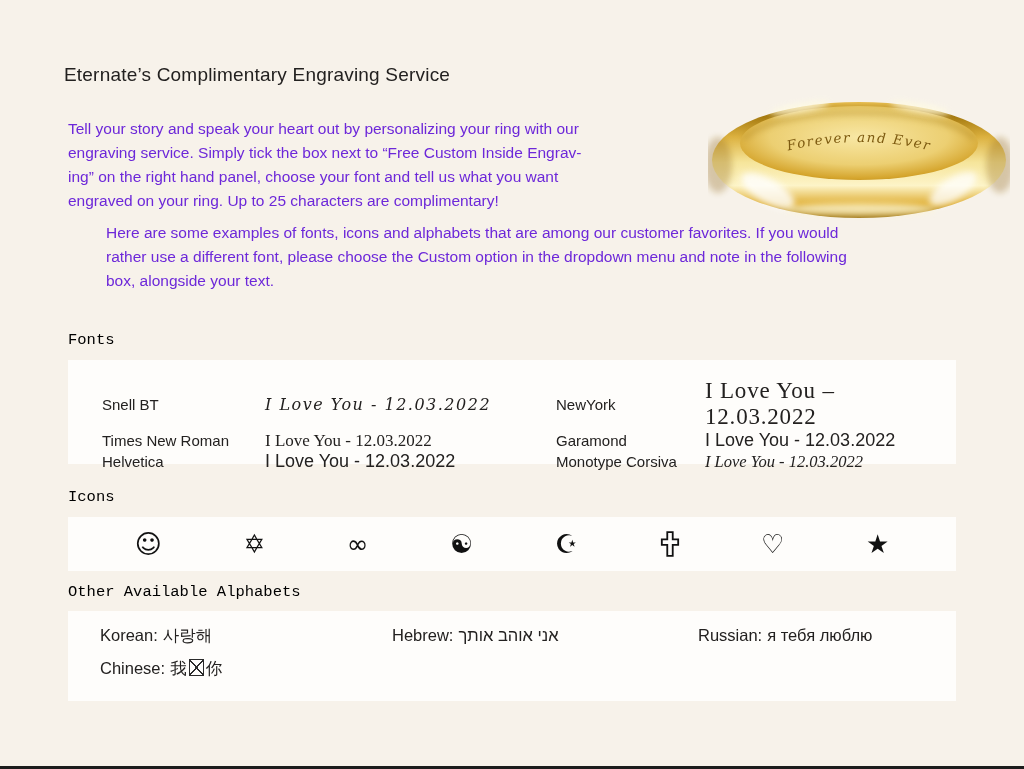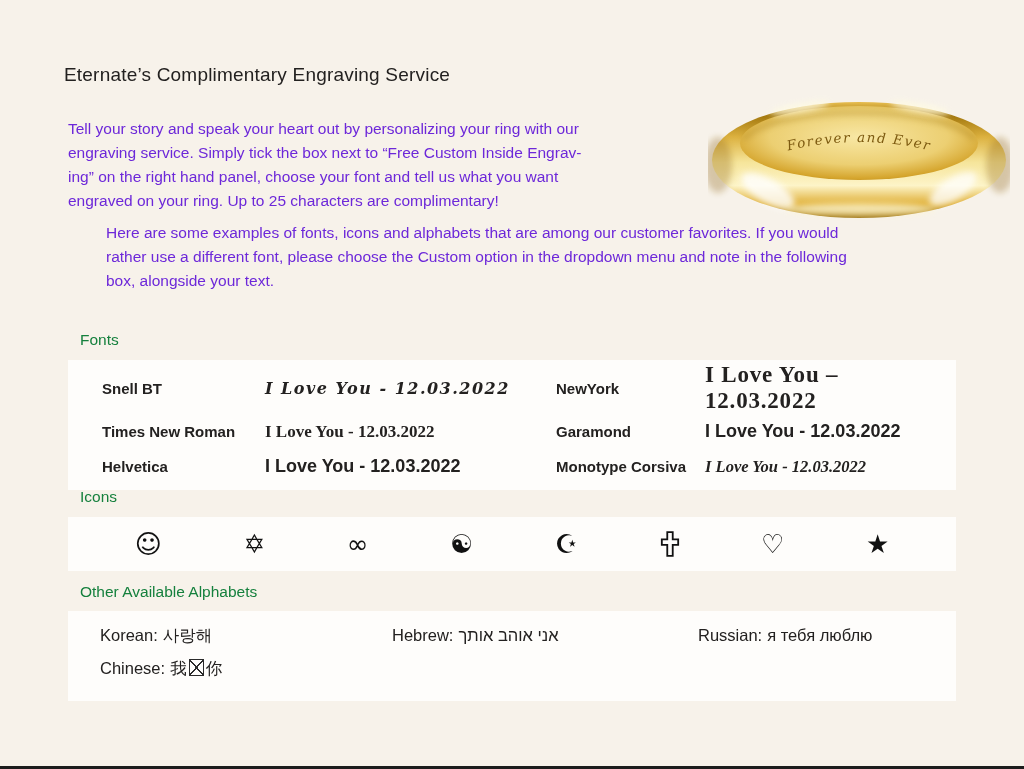--- a/index.html
+++ b/index.html
@@ -6,30 +6,30 @@
   html,body { width:1024px; height:769px; }
   body { font-family:"Liberation Sans", sans-serif; color:#232120; }
   .page { position:relative; width:1024px; height:769px; background:#f7f2ea; overflow:hidden; }
 
   .title { position:absolute; left:64px; top:64px; font-size:19px; font-weight:400; letter-spacing:0.2px; }
 
   .para { white-space:pre-line; font-size:15.5px; line-height:24px; color:#6d28d9; }
   .intro { position:absolute; left:68px; top:117px; width:640px; }
   .body-para { position:absolute; left:68px; top:221px; width:892px;margin-left:38px; }
 
-  .section-label { position:absolute; left:80px; font-size:15.5px; color:#15803d; }
+  .section-label { position:absolute; left:68px; font-size:15.5px; color:#000000;font-family:Liberation Mono, monospace; }
   .label-fonts { top:331px; }
   .label-icons { top:488px; }
   .label-alpha { top:583px; }
 
   .panel { position:absolute; left:68px; width:888px; background:#fefdfb; }
 
-  .fonts-panel { top:360px; height:130px; display:grid;
+  .fonts-panel { top:360px; height:104px; display:grid;
     grid-template-columns:163px 291px 149px 1fr; grid-auto-rows:1fr;
-    align-items:center; padding:2px 10px 6px 34px;font-weight:bold; }
+    align-items:center; padding:18px 10px 6px 34px; }
   .font-name { font-size:15px; }
   .font-sample { font-size:16px; }
   .f-snell    { font-family:"DejaVu Serif", serif; font-style:italic; letter-spacing:1.5px; font-size:16px; }
   .f-times    { font-family:"Liberation Serif", serif; font-size:17px; }
   .f-helv     { font-family:"Liberation Sans", sans-serif; font-size:18px; }
   .f-newyork  { font-family:"Liberation Serif", serif; font-size:23px; letter-spacing:0.8px; }
   .f-garamond { font-family:"Liberation Sans", sans-serif; font-size:18px; }
   .f-corsiva  { font-family:"Liberation Serif", serif; font-style:italic; font-size:16.5px; }
 
   .icons-panel { top:517px; height:54px; display:flex; align-items:center;

